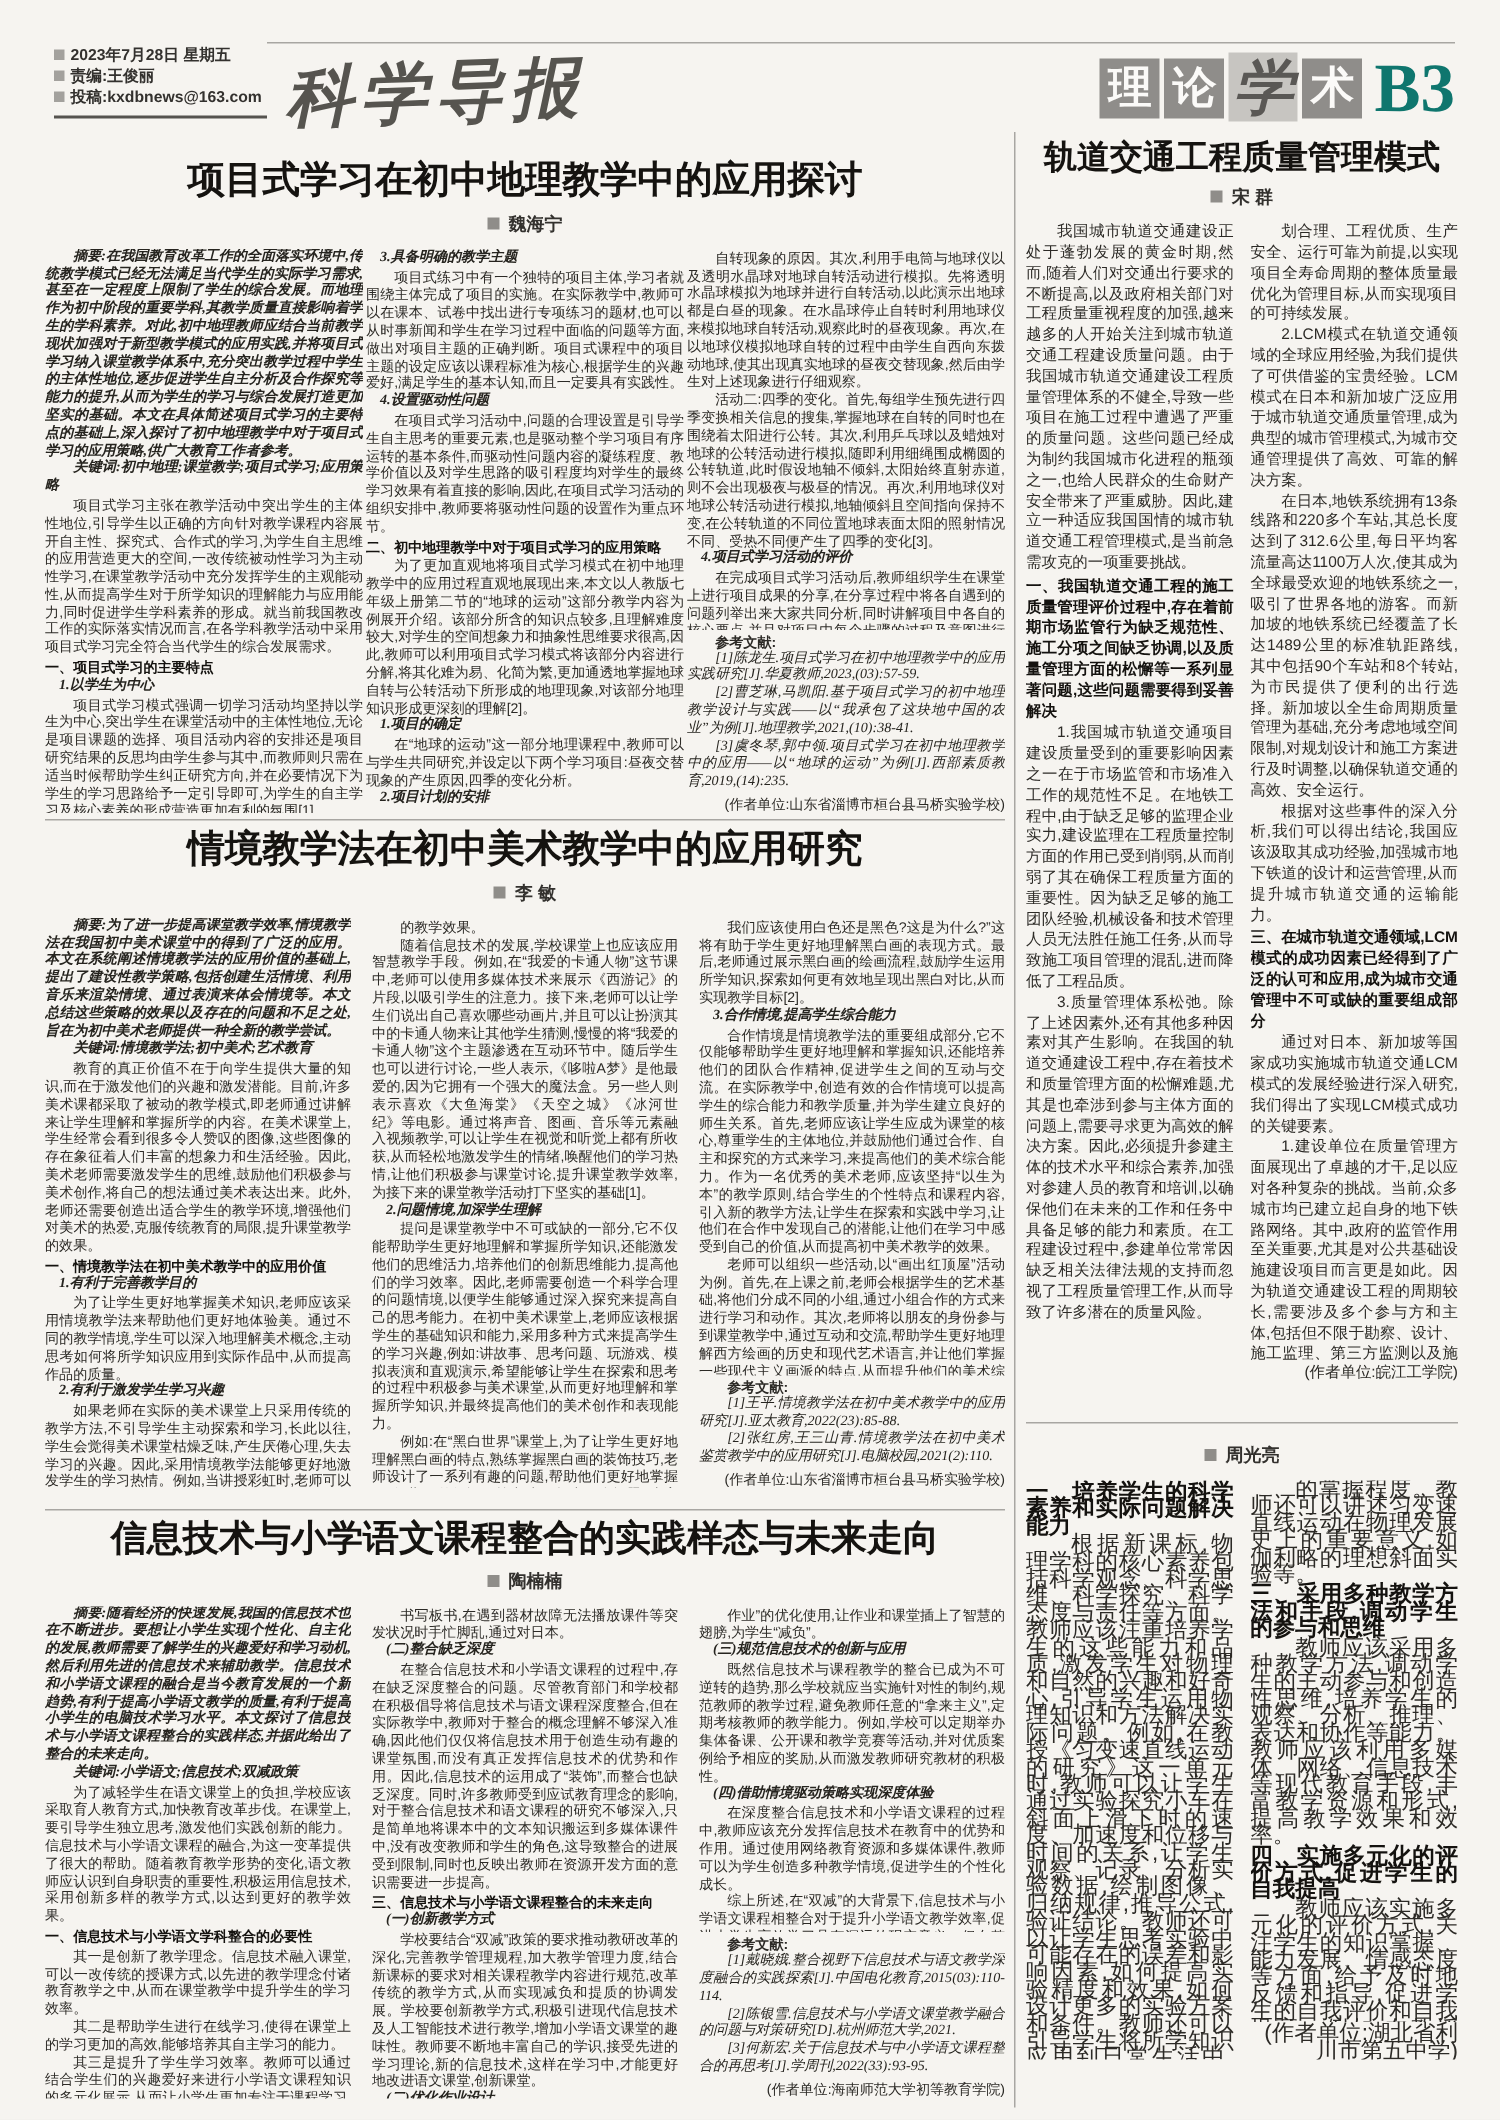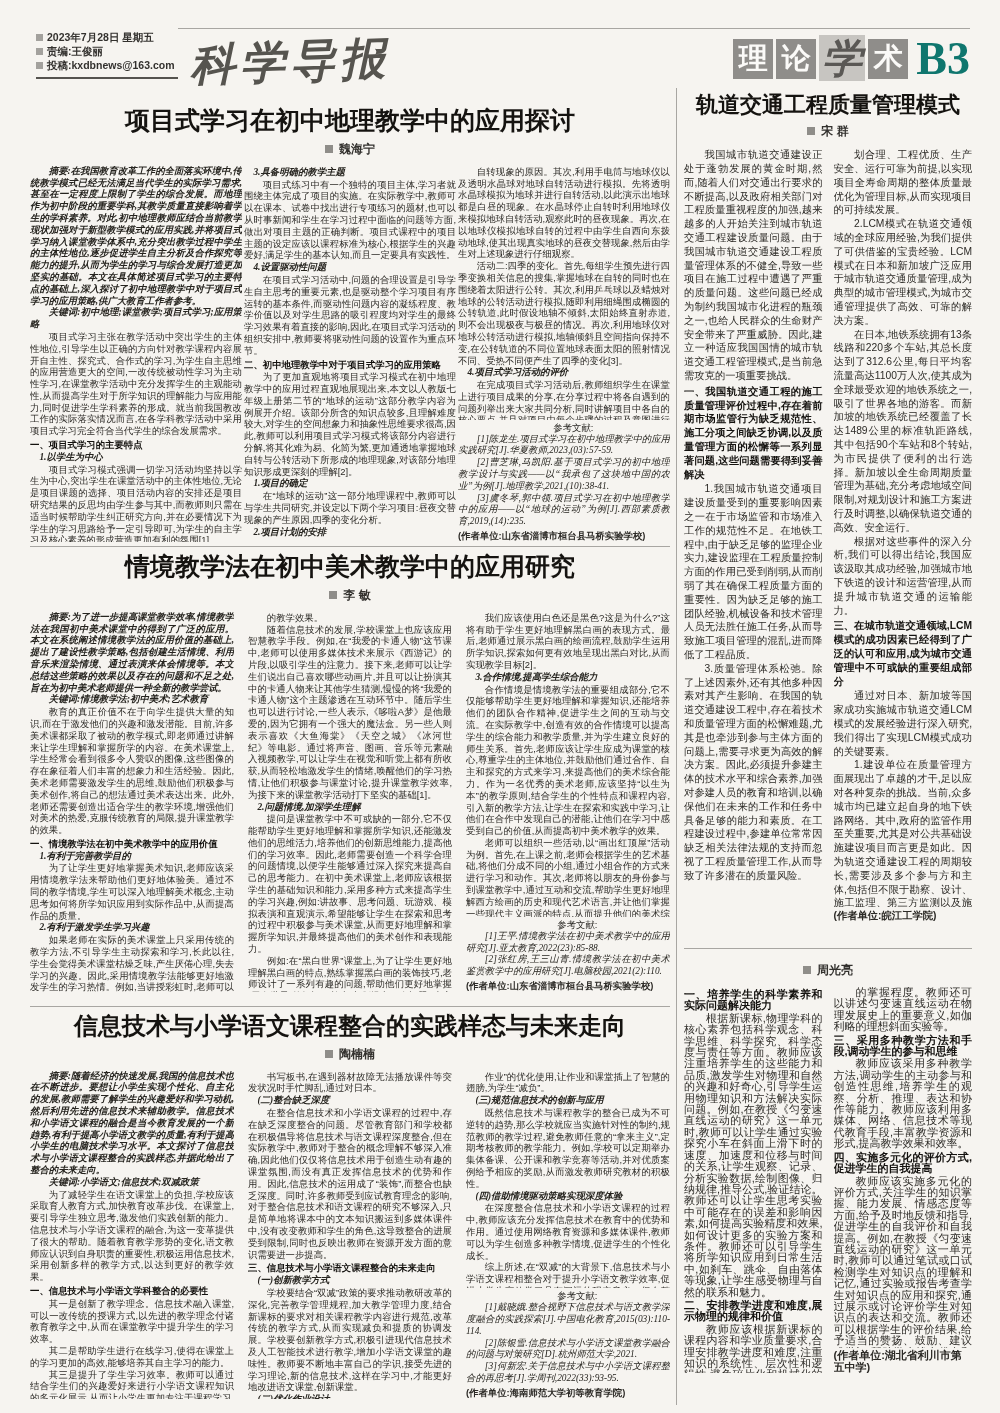--- a/index.html
+++ b/index.html
@@ -22,38 +22,38 @@
   .sq{display:inline-block;width:8px;height:8px;background:#8f8d89;margin-right:6px;}
   .cols{display:flex;}
   .col{flex:1 1 0;display:flex;flex-direction:column;overflow:hidden;min-width:0;}
   .flow{flex:1 1 auto;overflow:hidden;}
   .pin{flex:0 0 auto;}
   .col p{margin:0;}
   .b-p{text-indent:2em;text-align:justify;}
   .b-abs,.b-kw{font-family:"Liberation Serif",serif;font-style:italic;font-weight:bold;text-indent:2em;text-align:justify;color:#26241f;}
   .b-h1{font-weight:bold;color:#14120f;margin:2px 0 1px !important;text-align:justify;}
   .b-h2{font-family:"Liberation Serif",serif;font-style:italic;font-weight:bold;text-indent:1em;color:#26241f;margin:1px 0 0 !important;}
-  .b-refh{font-weight:normal;text-indent:2em;margin-top:2px !important;text-align:center;}
+  .b-refh{font-weight:bold;text-indent:2em;margin-top:2px !important;}
   .b-ref{font-family:"Liberation Serif",serif;font-style:italic;text-indent:2em;text-align:justify;color:#26241f;}
-  .b-unit{font-weight:bold;text-align:left;margin-top:2px !important;}
+  .b-unit{font-weight:normal;text-align:right;margin-top:2px !important;}
   .a1{left:30px;top:90px;width:640px;}
   .a1 .t{font-size:25px;margin-top:16px;}
   .a1 .cols{height:376px;gap:2px;font-size:9.4px;line-height:11.8px;}
   .a3{left:30px;top:552px;width:640px;}
   .a3 .t{font-size:25px;}
   .a3 .cols{height:380px;gap:14px;font-size:9.4px;line-height:11.8px;}
   .a4{left:30px;top:1012px;width:640px;}
   .a4 .t{font-size:24px;}
   .a4 .cols{height:328px;gap:14px;font-size:9.4px;line-height:11.8px;}
   .a2{left:684px;top:92px;width:288px;}
   .a2 .t{font-size:22px;}
   .a2 .cols{height:774px;gap:11px;font-size:10.3px;line-height:13.8px;}
   .a5{left:684px;top:956px;width:288px;}
   .a5 .t{font-size:20px;}
-  .a5 .cols{height:386px;gap:11px;font-size:11px;line-height:11.4px;}
+  .a5 .cols{height:386px;gap:11px;font-size:15px;line-height:11.4px;}
 </style>
 </head>
 <body>
 
 <div class="page">
 
   <div class="rule" style="left:178px;top:28px;width:792px;height:1px;"></div>
 
   <div class="mh-left">
     <div class="mh-line"><span class="msq"></span><span>2023年7月28日 星期五</span></div>

